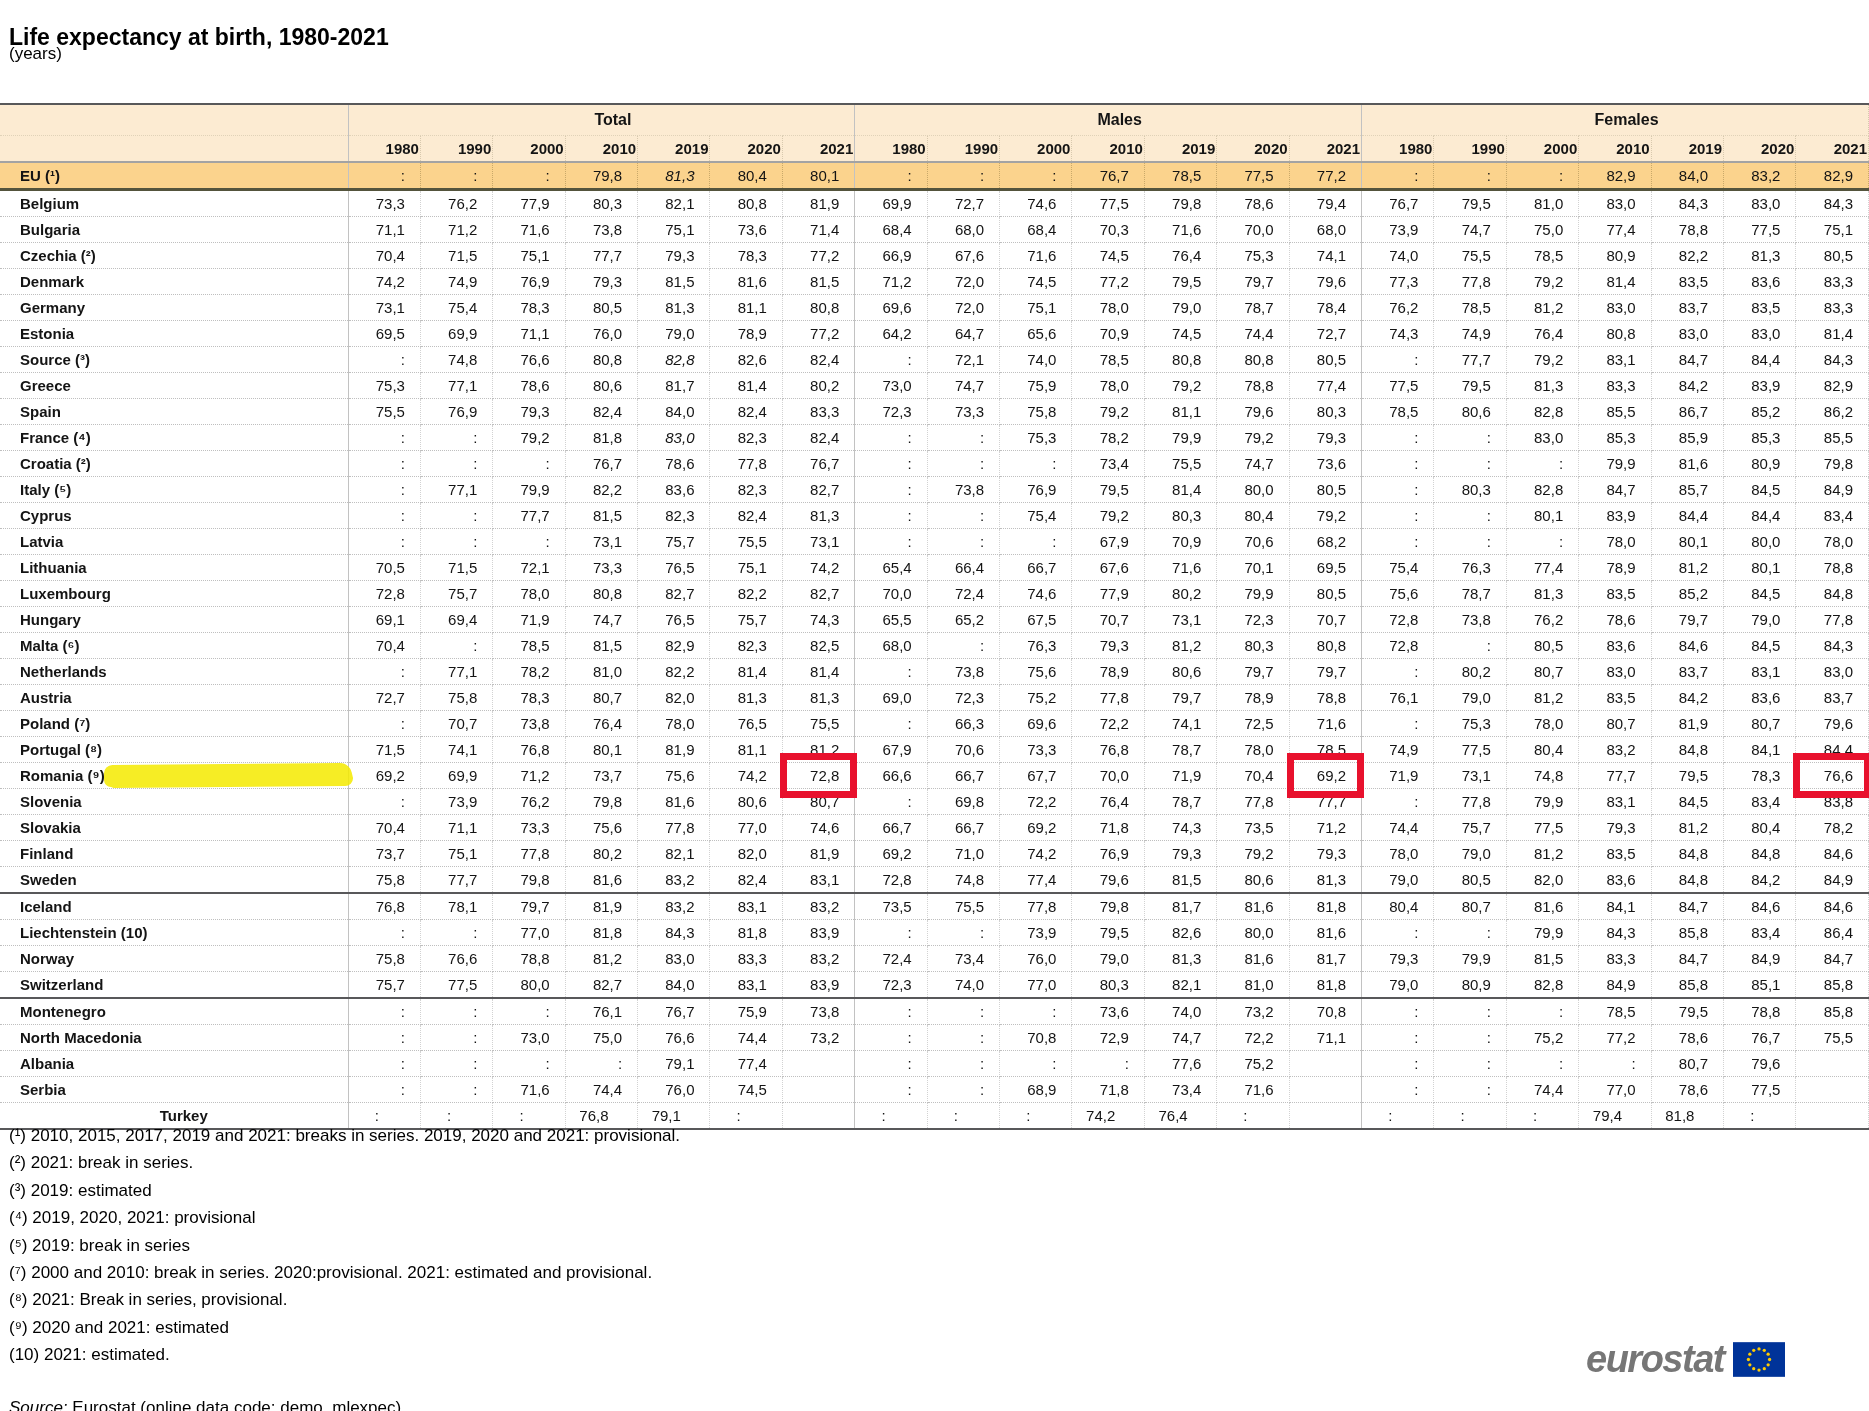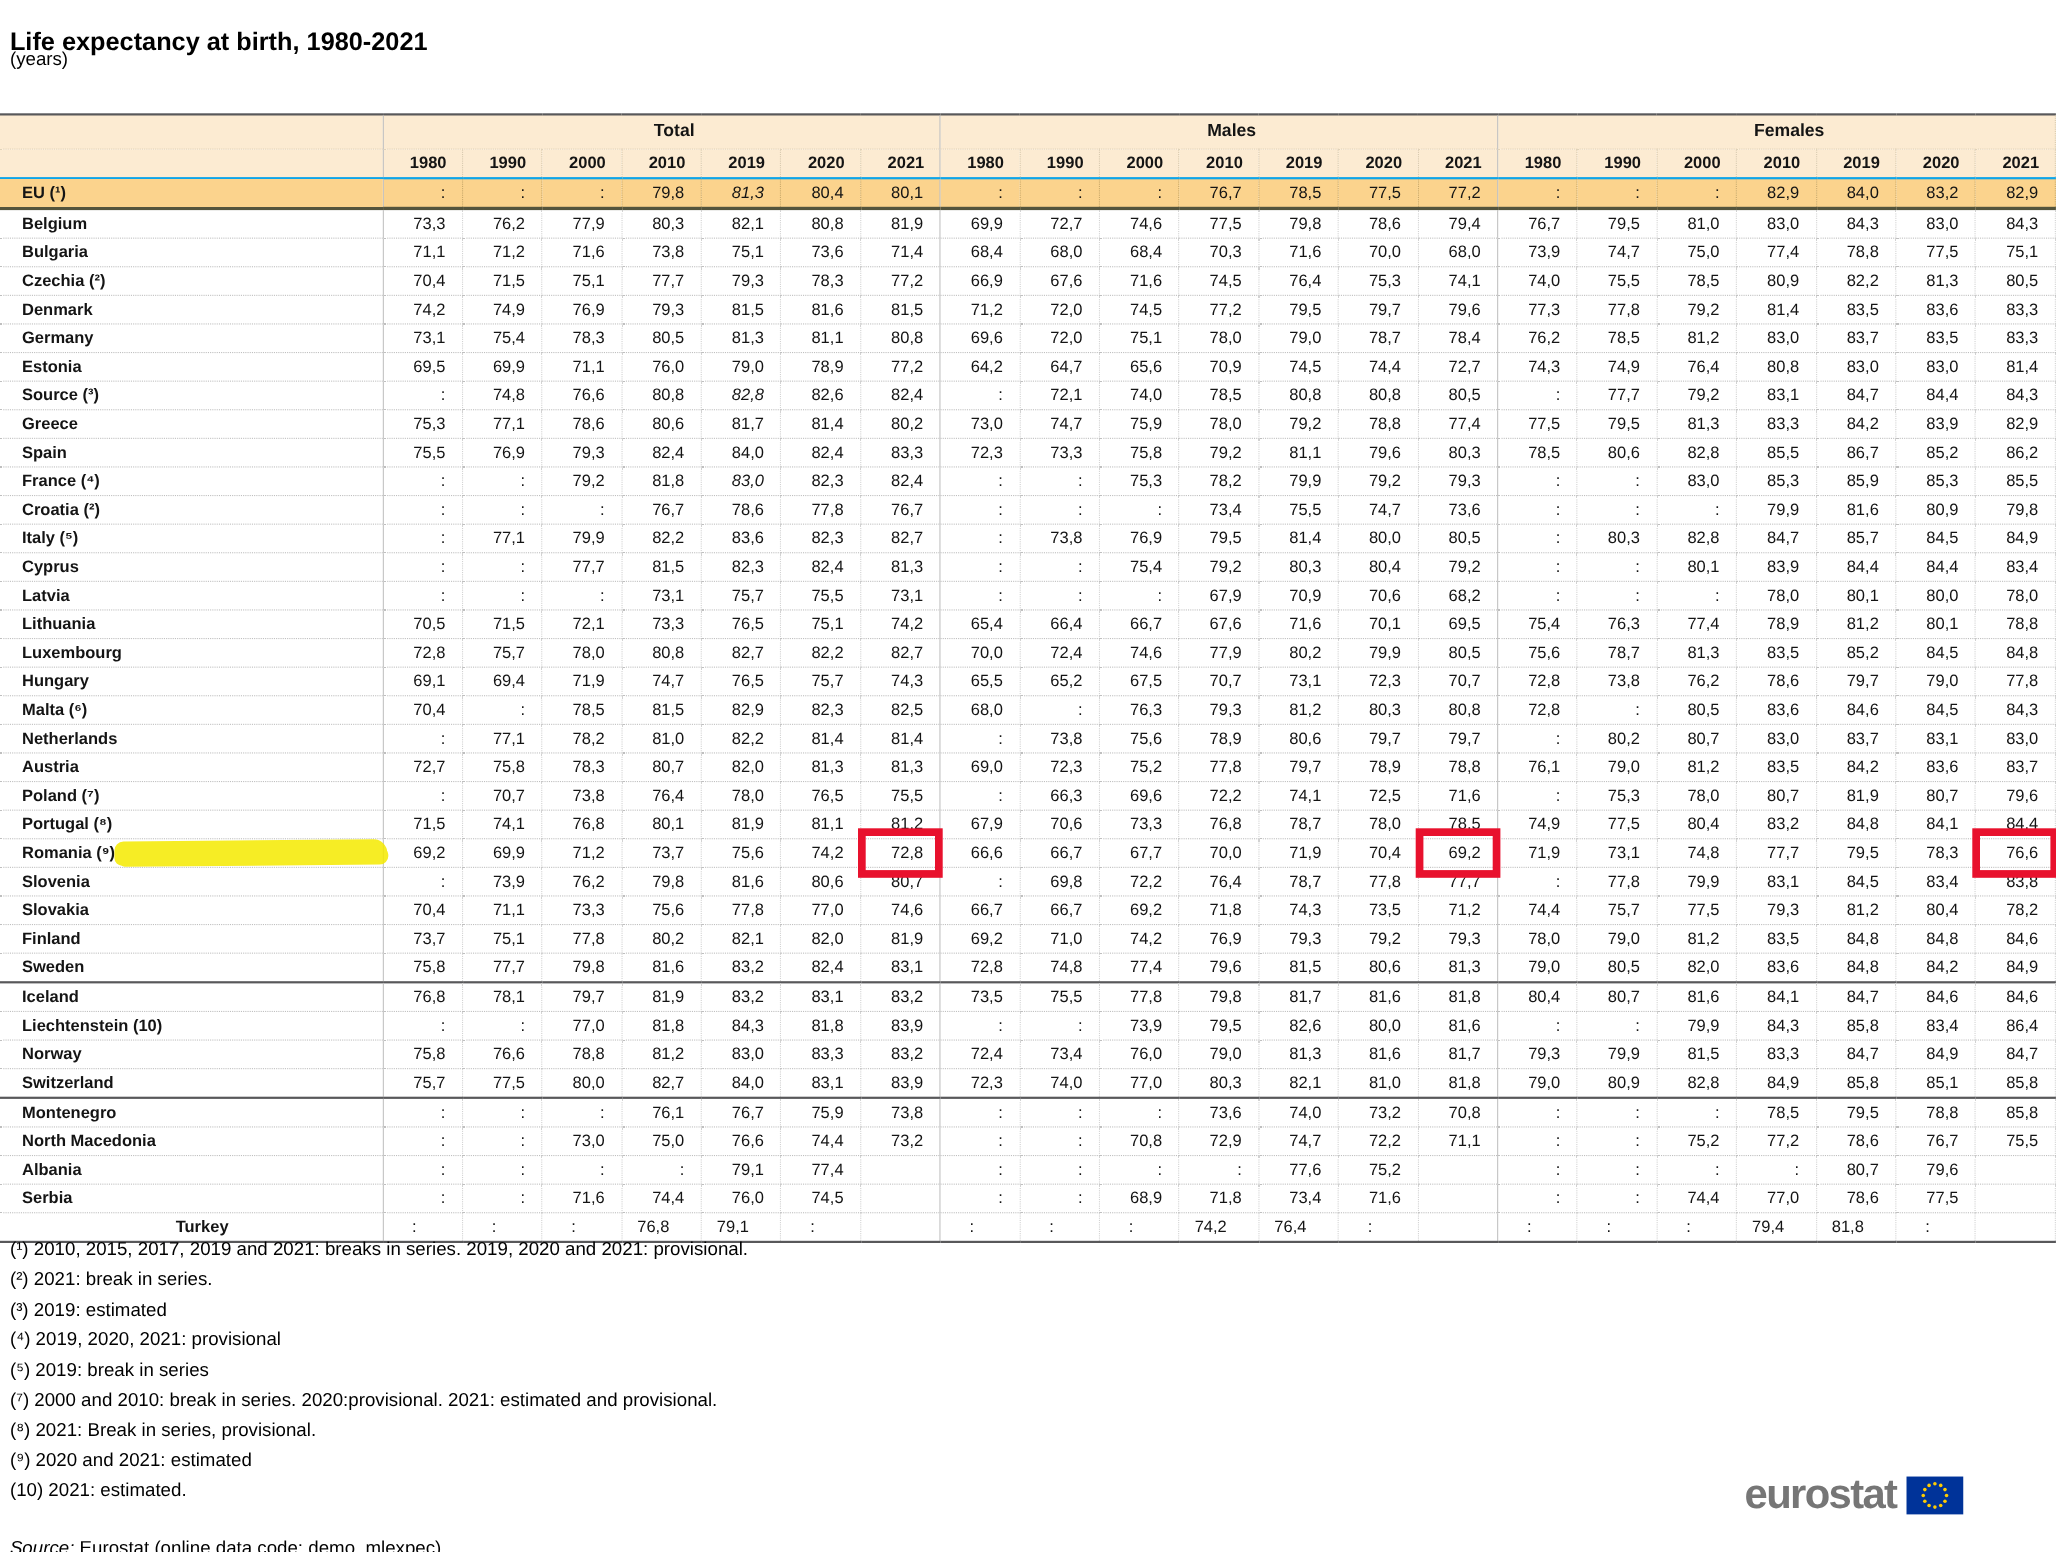--- a/index.html
+++ b/index.html
@@ -10,41 +10,41 @@
   body{width:1869px;height:1411px;position:relative;background:#ffffff;
        font-family:"Liberation Sans",sans-serif;color:#000;overflow:hidden;}
   .title{position:absolute;top:24px;left:9px;font-size:23px;font-weight:bold;margin:0;}
   .subtitle{position:absolute;top:44px;left:9px;font-size:17px;}
   table{position:absolute;top:103px;left:0;width:1869px;border-collapse:collapse;
         table-layout:fixed;font-size:15px;color:#141414;}
   th,td{overflow:visible;white-space:nowrap;}
   thead th{background:var(--header-bg);font-weight:bold;border-right:1px dotted #d8c9ae;padding-left:24px;}
   tr.group-row th{font-size:16px;height:28px;border-top:2px solid #58585a;
                   border-bottom:1px dotted #e0d2b8;text-align:center;}
-  tr.year-row th{height:23px;text-align:left;border-bottom:2px solid #0ea5e9;margin-top:43px;}
+  tr.year-row th{height:23px;text-align:right;border-bottom:2px solid #a3a3a3;margin-top:43px;}
   tbody td{height:25px;text-align:right;padding:0 15px 0 0;
            border-bottom:1px dotted #bfbfbf;border-right:1px dotted #d2d2d2;}
   td.country{text-align:left;font-weight:bold;padding:0 0 0 20px;position:relative;}
   tr.eu td{background:var(--eu-bg);border-bottom:3px solid #54543c;border-right:1px dotted #c9a96a;}
   tr.sep td{border-bottom:2px solid #58585a;}
   tbody tr:last-child td{border-bottom:2px solid #58585a;text-align:center;}
   th.gb,td.gb{border-left:1px solid #c2c2c2;}
   td.italic{font-style:italic;}
   td.redbox{position:relative;}
   td.redbox::after{content:"";position:absolute;left:-3px;right:-3px;top:-10px;bottom:-10px;
                    border:7px solid var(--red);z-index:6;pointer-events:none;}
   .marker{position:absolute;left:104px;top:1px;width:248px;height:22px;z-index:2;
           background:var(--yellow);opacity:.85;border-radius:11px 16px 13px 9px;
           transform:rotate(-0.5deg);box-shadow:3px 3px 0 -2px var(--yellow);}
   .footnotes{position:absolute;top:1122px;left:9px;font-size:17px;line-height:27.4px;}
   .source{position:absolute;top:1398px;left:9px;font-size:17px;}
   .source .lbl{font-style:italic;}
   .logo{position:absolute;left:1586px;top:1340px;display:flex;align-items:center;gap:9px;}
   .logo .txt{font-size:38px;font-weight:bold;color:var(--logo-gray);
-             letter-spacing:-1.5px;line-height:1;}
+             letter-spacing:-1.5px;line-height:1;font-style:italic;}
 </style>
 </head>
 <body>
 
 <h1 class="title">Life expectancy at birth, 1980-2021</h1>
 <div class="subtitle">(years)</div>
 
 <table id="lex-table">
   <colgroup id="cols">
       <col style="width: 348px;">

